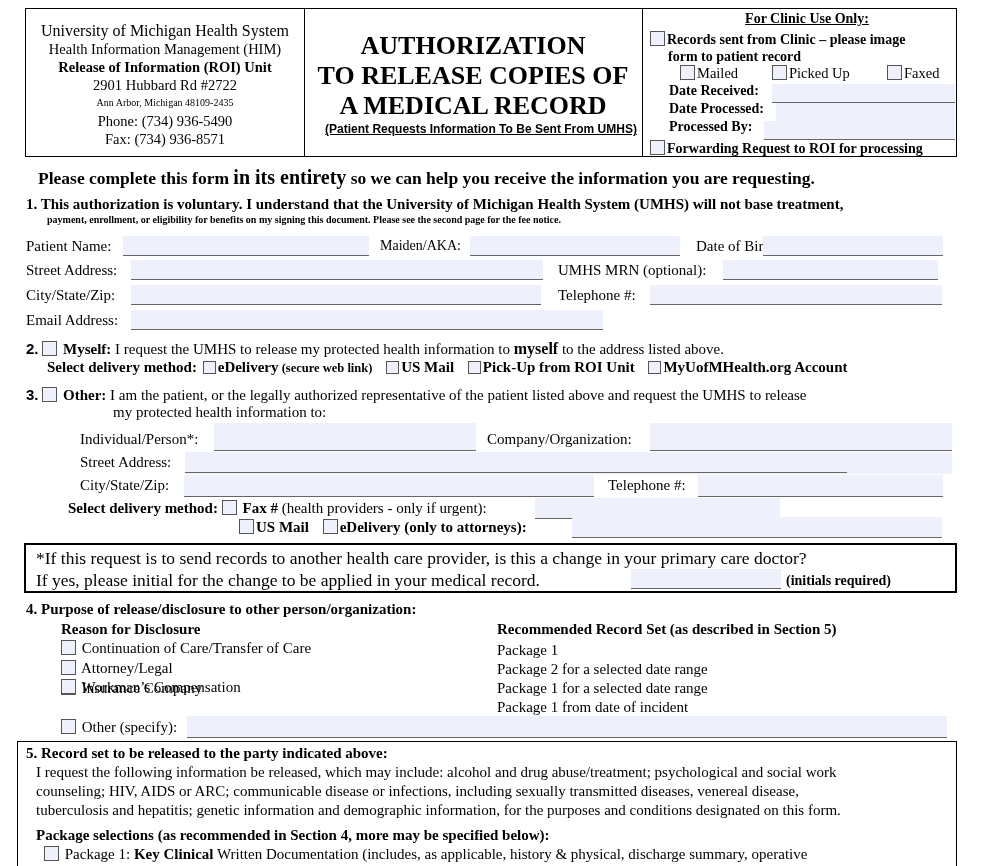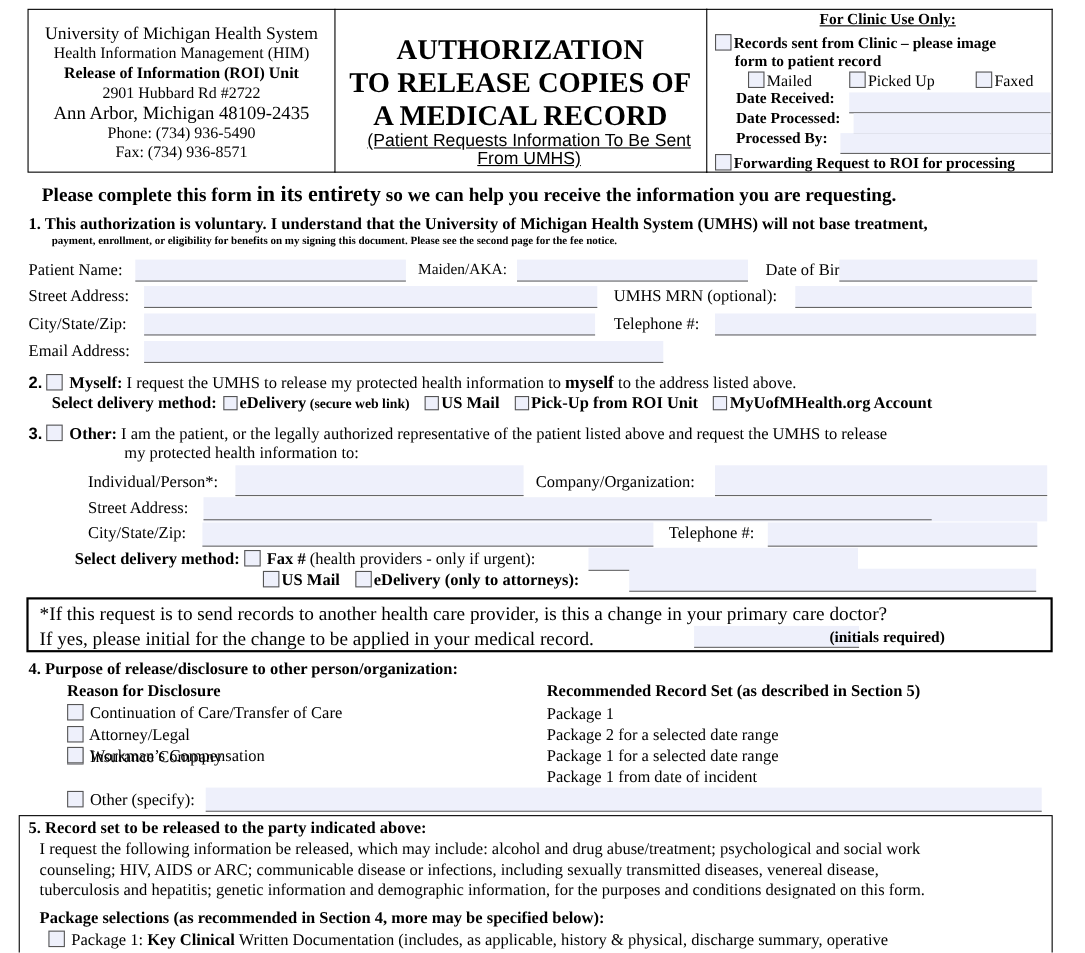--- a/index.html
+++ b/index.html
@@ -22,32 +22,32 @@
 </style>
 </head>
 <body>
 
 <div class="hdr-box" style="left:25px; top:8px; width:280px; height:149px;">
   <div class="center" style="padding-top:13px; line-height:18px;">
     <div style="font-size:16px;">University of Michigan Health System</div>
     <div style="font-size:14.5px;font-family:Liberation Serif, serif;">Health Information Management (HIM)</div>
     <div class="b" style="font-size:14.5px;">Release of Information (ROI) Unit</div>
     <div style="font-size:14.5px;">2901 Hubbard Rd #2722</div>
-    <div style="font-size:17px;">Ann Arbor, Michigan 48109-2435</div>
+    <div style="font-size:10px;">Ann Arbor, Michigan 48109-2435</div>
     <div style="font-size:14.5px;">Phone: (734) 936-5490</div>
     <div style="font-size:14.5px;">Fax: (734) 936-8571</div>
   </div>
 </div>
 
 <div class="hdr-box" style="left:304px; top:8px; width:339px; height:149px; border-left:none;">
   <div class="center" style="padding-top:22px;">
     <div class="b" style="font-size:26px; line-height:30px;">AUTHORIZATION</div>
     <div class="b" style="font-size:26px; line-height:30px;">TO RELEASE COPIES OF</div>
     <div class="b" style="font-size:26px; line-height:30px;">A MEDICAL RECORD</div>
-    <div class="u" style="font-family:'Liberation Sans', sans-serif; font-size:16px; line-height:16px;">(Patient Requests Information To Be Sent From UMHS)</div>
+    <div class="u" style="font-family:'Liberation Sans', sans-serif; font-size:12px; line-height:16px;font-weight:bold;">(Patient Requests Information To Be Sent From UMHS)</div>
   </div>
 </div>
 
 <div class="hdr-box" style="left:642px; top:8px; width:315px; height:149px; border-left:none;">
   <div class="b u center" style="font-size:14px; line-height:17px; margin-top:1px;">For Clinic Use Only:</div>
   <div class="line b" style="left:8px; top:22px; font-size:14px;">
     <span class="cb lg"></span><span>Records sent from Clinic – please  image</span>
   </div>
   <div class="line b" style="left:26px; top:40px; font-size:14px;">form to patient record</div>
   <div class="line" style="left:38px; top:56px; font-size:14.5px;">
@@ -141,21 +141,21 @@
 <div class="line txt15 b" style="left:239px; top:519px;">
   <span class="cb lg"></span><span>US Mail</span>
   <span class="cb lg" style="margin-left:10px;"></span><span>eDelivery (only to attorneys):</span>
 </div>
 <div class="field" style="left:572px; top:517px; width:370px; height:21px;"></div>
 
 <div class="abs" style="left:24px; top:543px; width:933px; height:50px; border:2px solid #000; box-sizing:border-box;">
   <div class="line" style="left:10px; top:3px; font-size:17.5px;">*If this request is to send records to another health care provider, is this a change in your primary care doctor?</div>
   <div class="line" style="left:10px; top:25px; font-size:17.5px;"> If yes, please initial for the change to be applied in your medical record.</div>
   <div class="field" style="left:605px; top:24px; width:150px; height:20px;"></div>
-  <div class="line b" style="left:728px; top:28px; font-size:14px;font-family:Liberation Serif, serif;">(initials required)</div>
+  <div class="line b" style="left:760px; top:28px; font-size:14px;font-family:Liberation Serif, serif;">(initials required)</div>
 </div>
 
 <div class="line b txt15" style="left:26px; top:601px;">4. Purpose of release/disclosure to other person/organization:</div>
 <div class="line b txt15" style="left:61px; top:621px;">Reason for Disclosure</div>
 <div class="line b txt15" style="left:497px; top:621px;">Recommended Record Set (as described in Section 5)</div>
 
 <div class="line txt15" style="left:61px; top:640px;">
   <span class="cb lg"></span>
   <span>Continuation of Care/Transfer of Care</span>
 </div>

